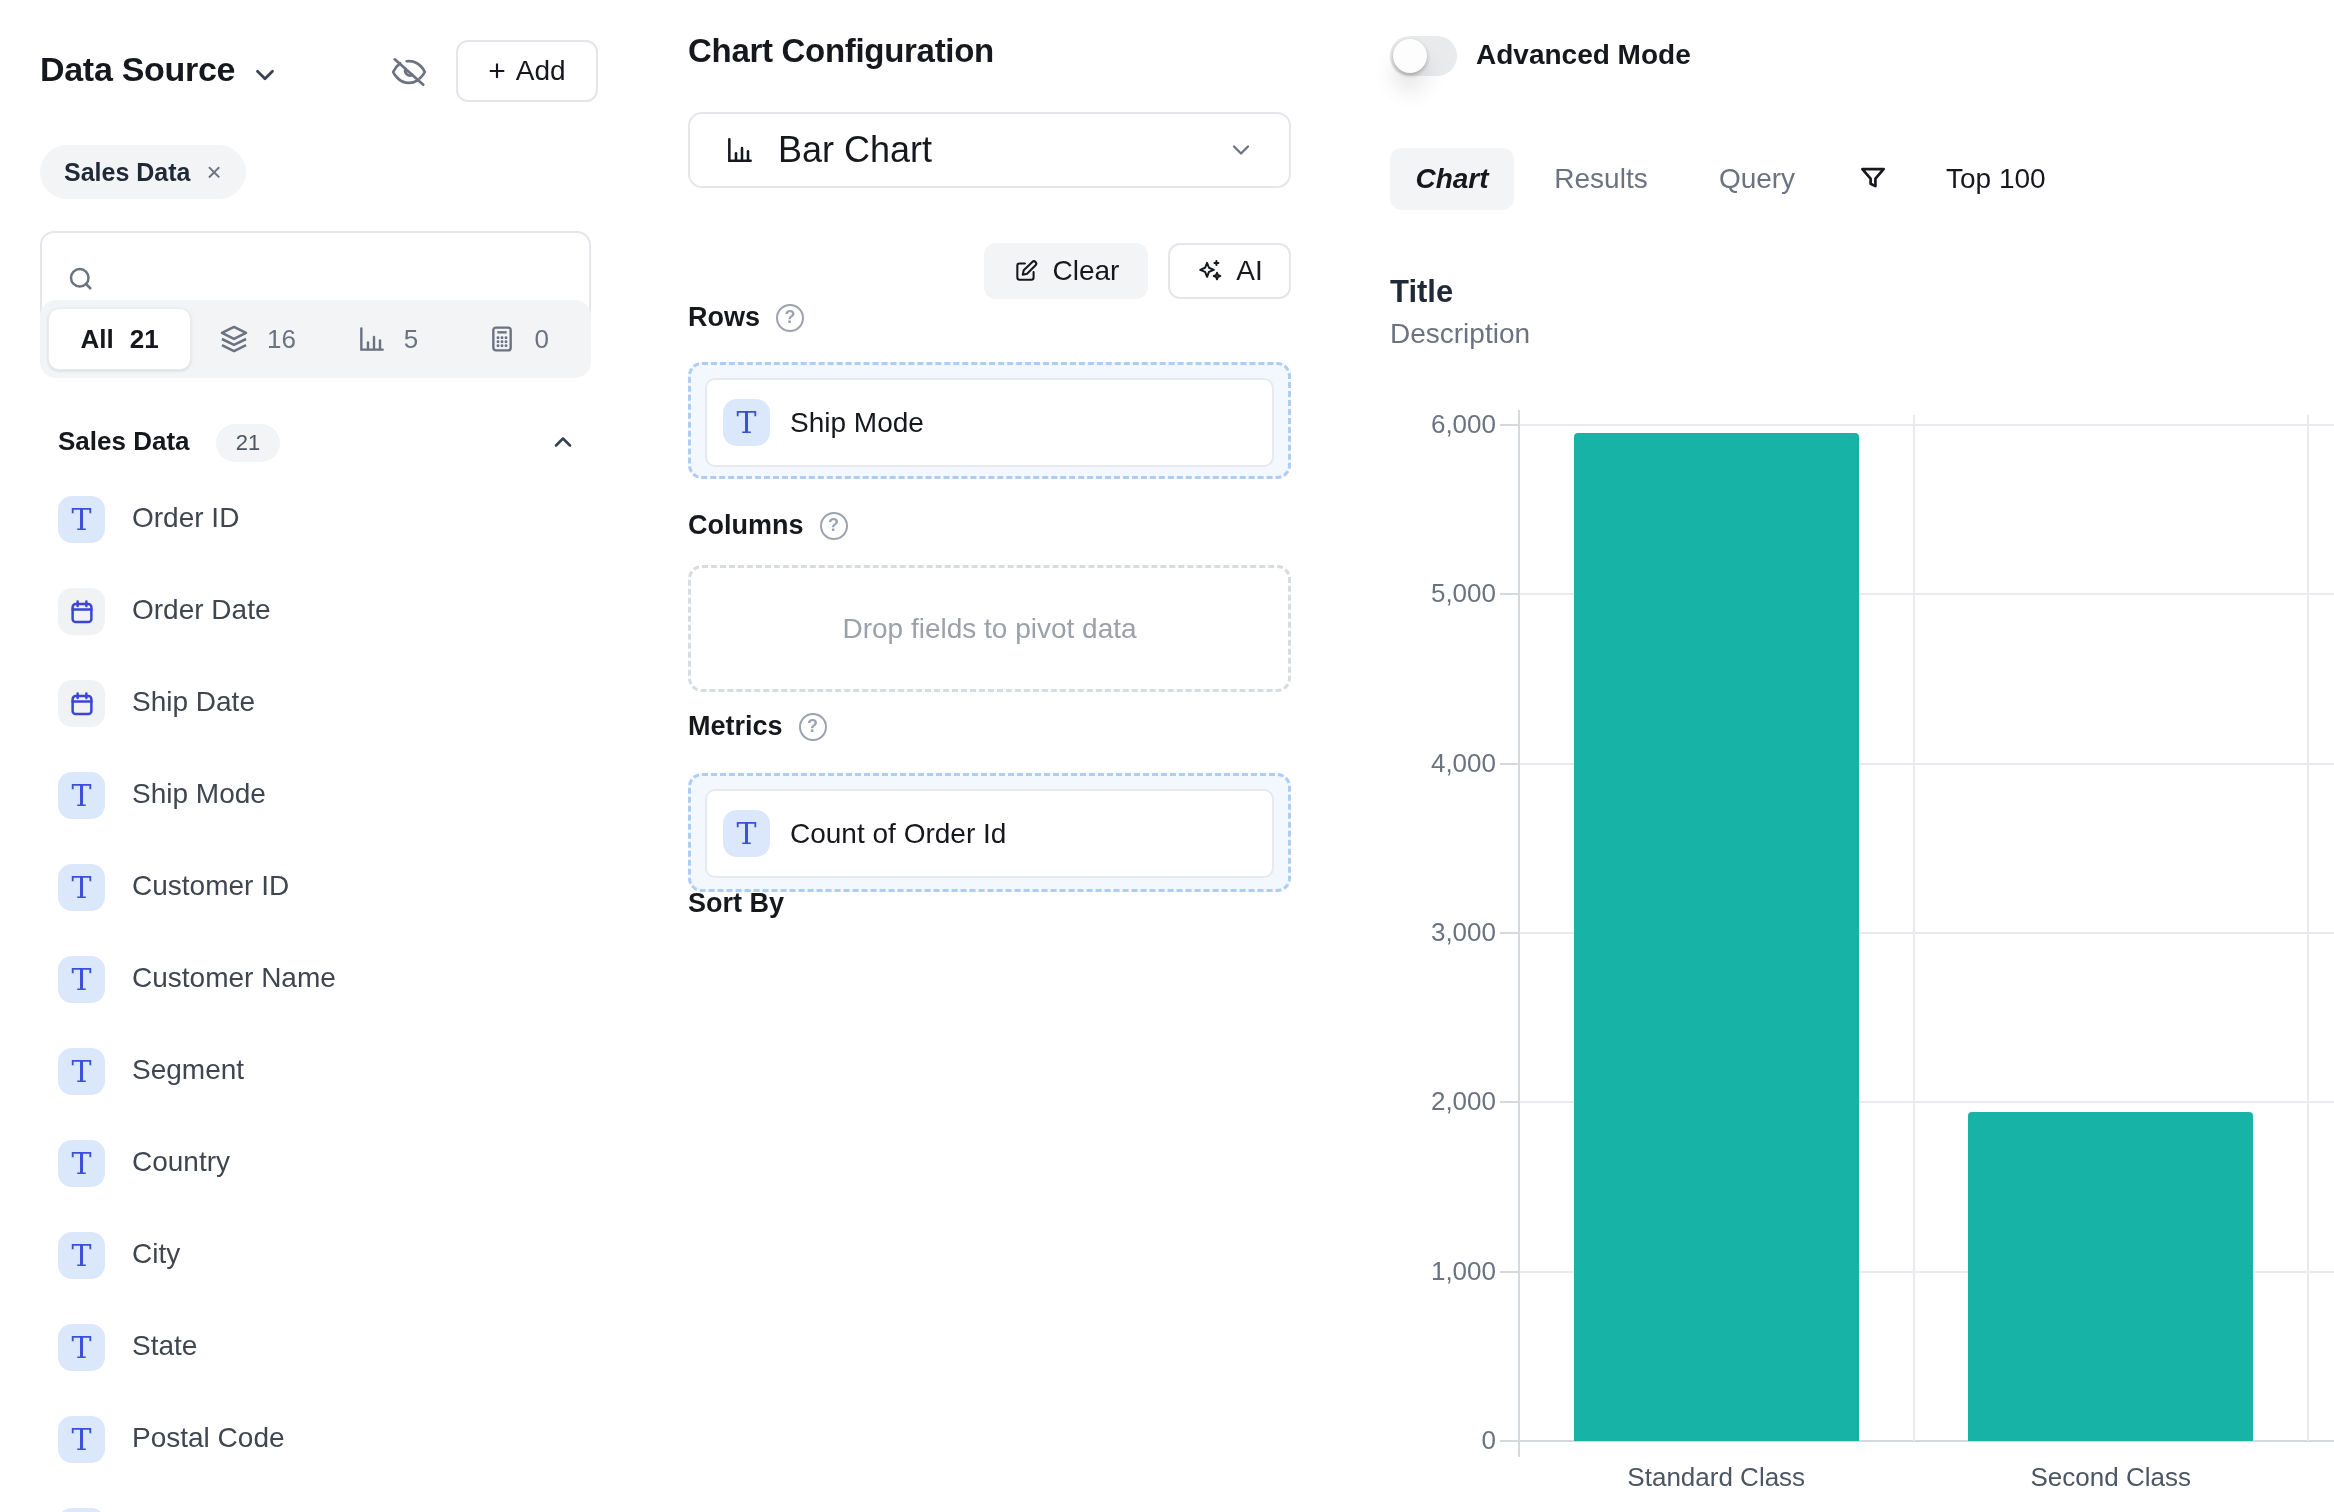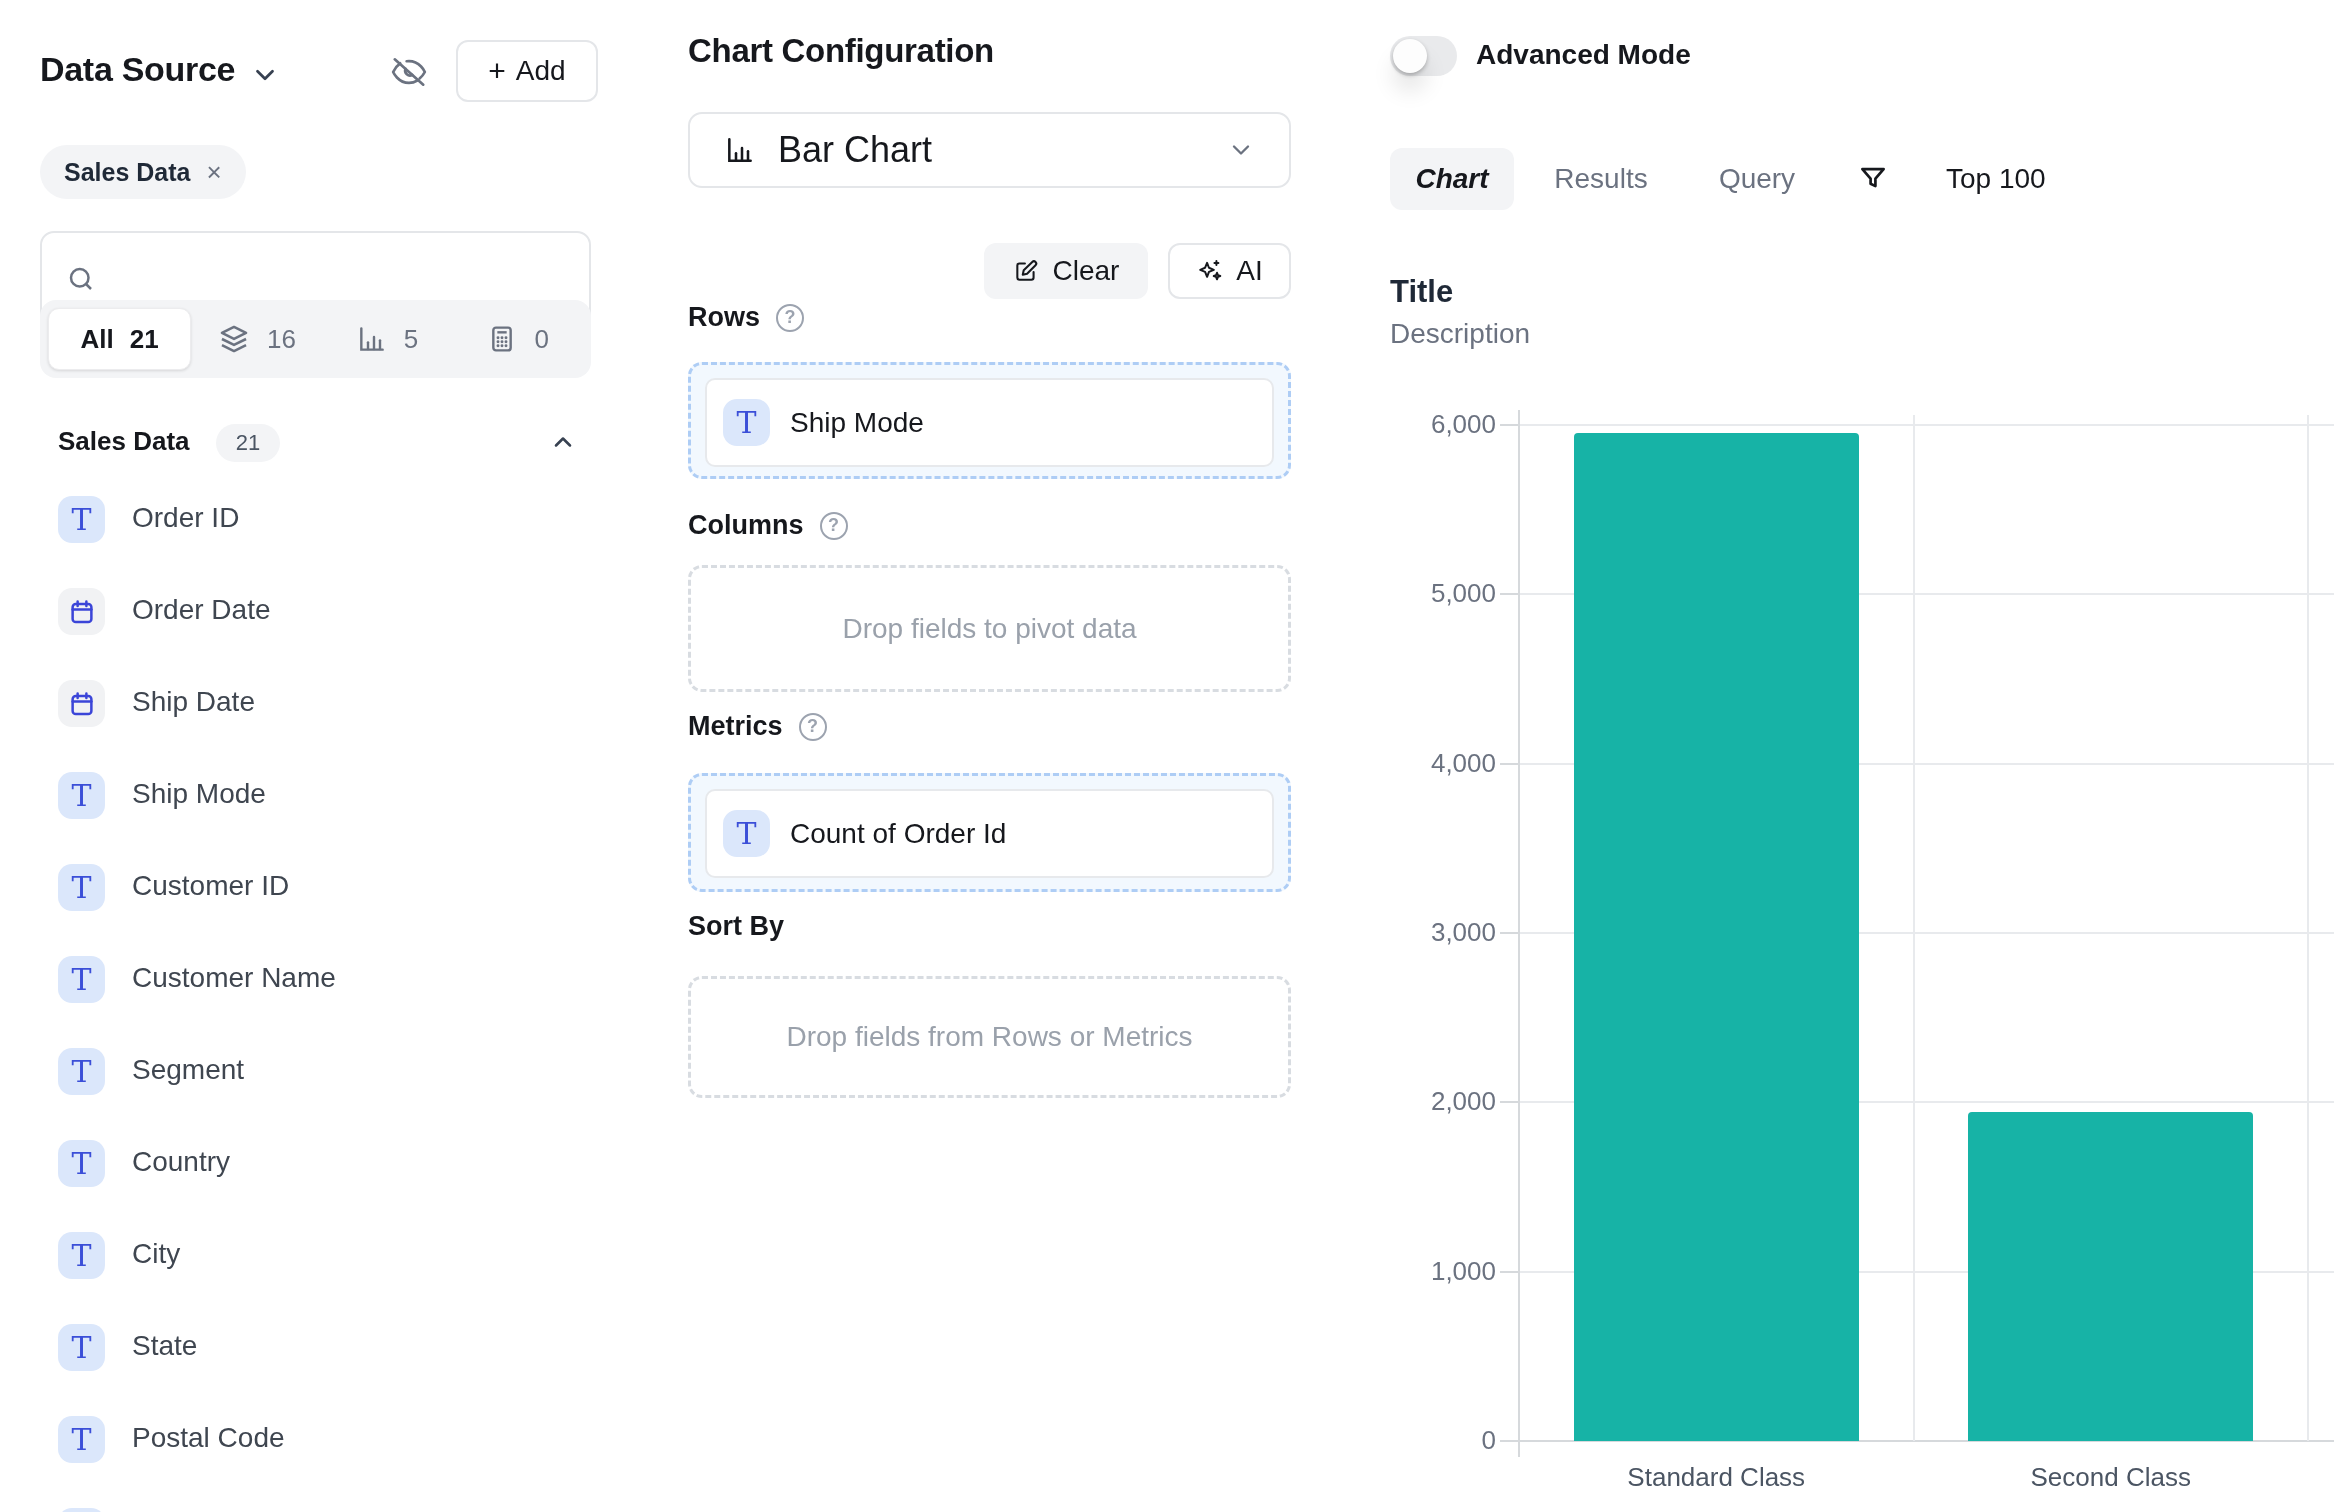--- a/index.html
+++ b/index.html
@@ -300,25 +300,22 @@
     <span>Metrics</span>
     <span class="help">?</span>
   </div>
   <div class="abs zone blue" style="top:773px; height:119px;">
     <div class="pill-card">
       <span class="ficon">T</span>
       <span class="lbl">Count of Order Id</span>
     </div>
   </div>
 
-  <div class="abs sec-label" style="left:0; top:911px;">
+  <div class="abs sec-label" style="left:0; top:888px;">
     <span>Sort By</span>
-  </div>
-  <div class="abs zone gray" style="top:976px; height:122px;">
-    <span class="ph">Drop fields from Rows or Metrics</span>
   </div>
 </div>
 
 <div id="right-panel" class="abs">
   <div class="abs toggle">
     <div class="knob"></div>
   </div>
   <div class="abs adv-label">Advanced Mode</div>
 
   <div class="abs tab-pill">Chart</div>

